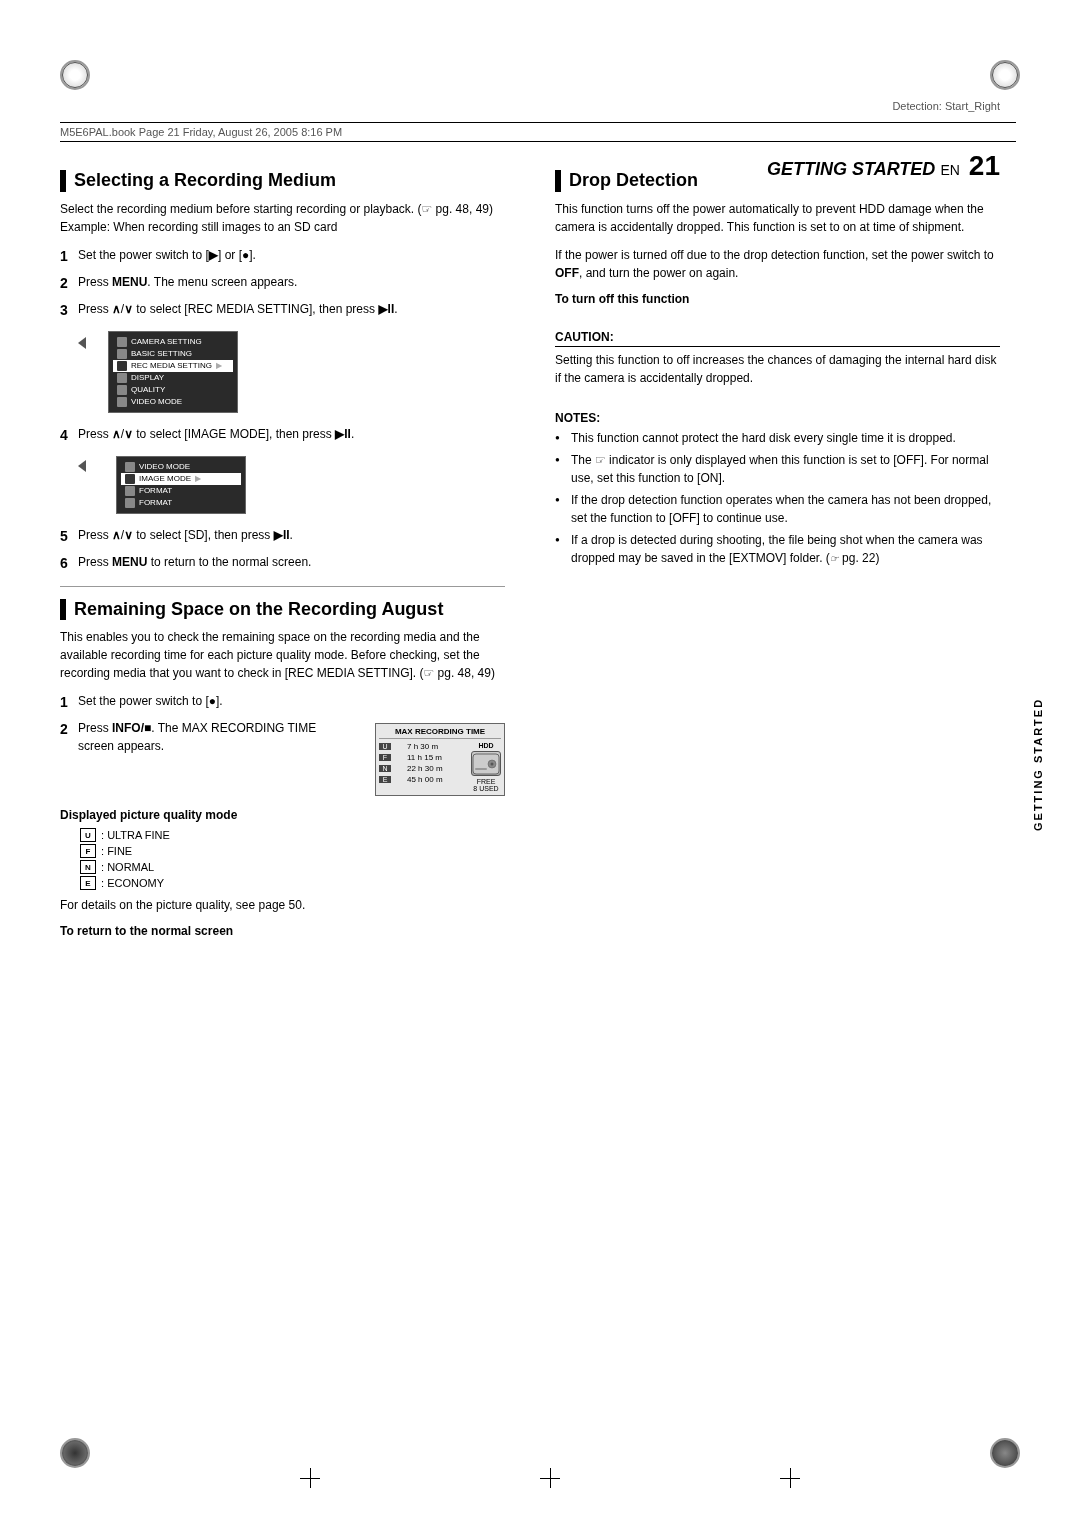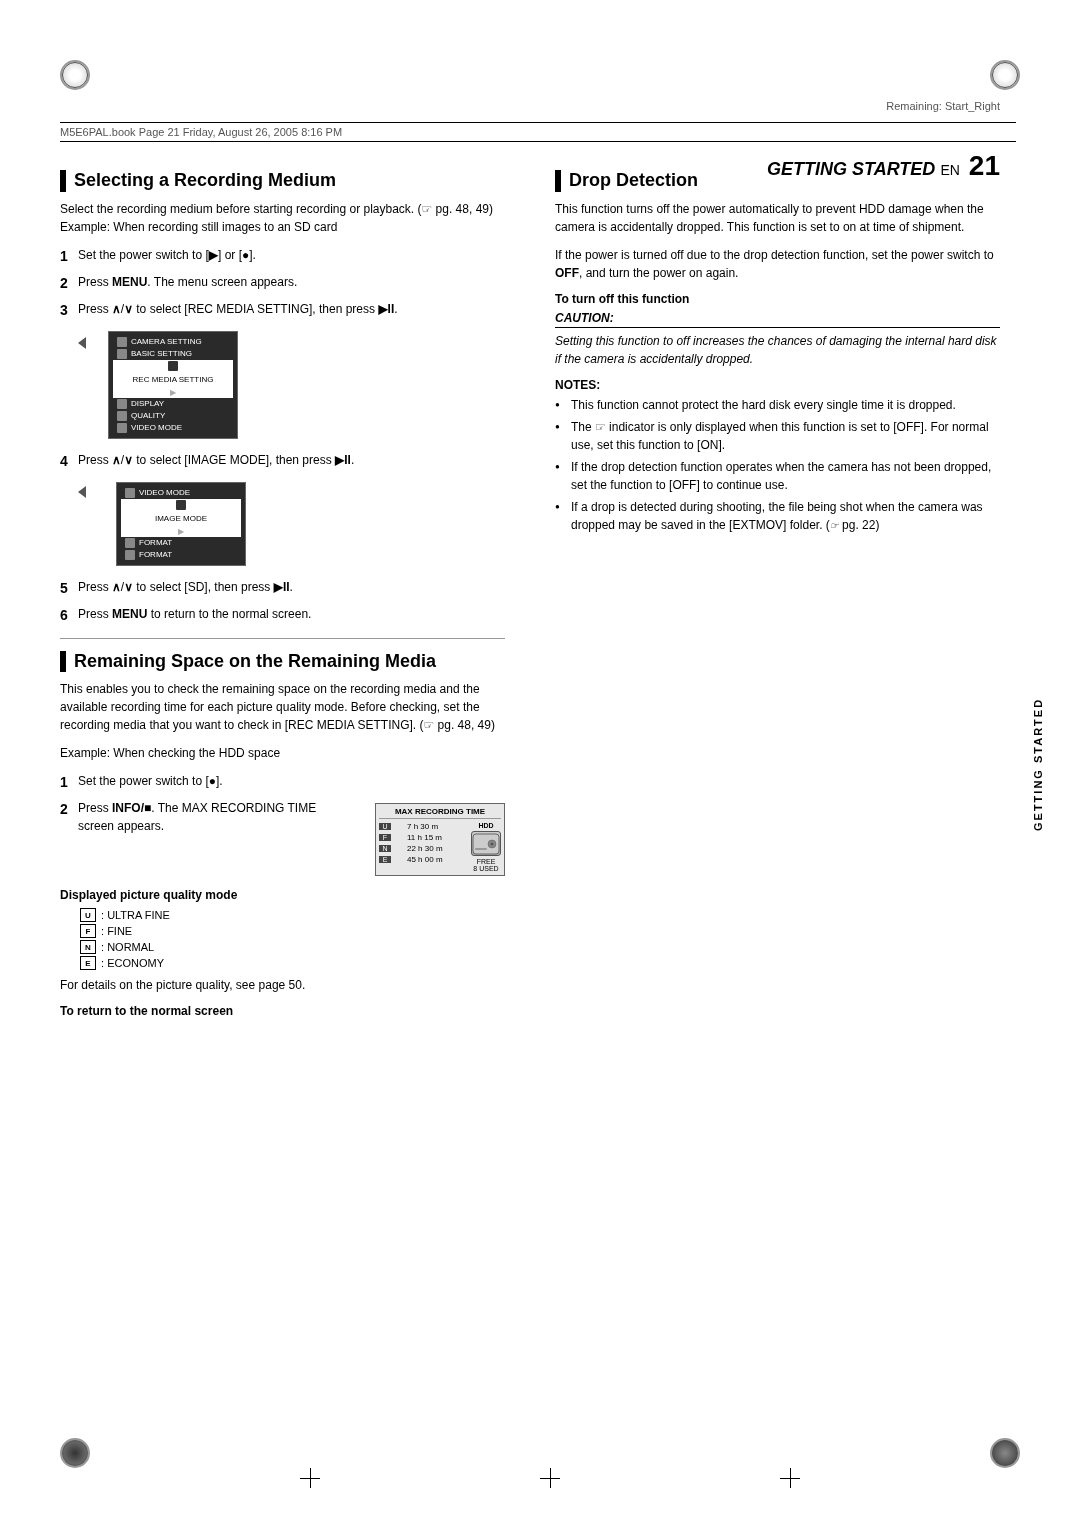--- a/index.html
+++ b/index.html
@@ -168,21 +168,20 @@
       padding: 1px 4px;
       display: flex;
       align-items: center;
       gap: 4px;
       font-size: 9px;
     }
 
     .menu-item.highlighted {
       background: #fff;
       color: #000;
-      flex-direction: column;
     }
 
     .menu-item-icon {
       width: 10px;
       height: 10px;
       background: #888;
       border-radius: 1px;
       display: inline-block;
     }
 
@@ -290,22 +289,21 @@
     }
 
     .to-section-title {
       font-weight: bold;
       font-size: 12px;
       margin: 8px 0 3px 0;
     }
 
     
     .caution-box {
-      margin: 5px 0;
-      font-style: italic;
+      margin: 24px 0;
     }
 
     .caution-title {
       font-weight: bold;
       font-size: 12px;
       border-bottom: 1px solid #000;
       margin-bottom: 4px;
       padding-bottom: 2px;
     }
 
@@ -364,21 +362,21 @@
     <div style="width:100%;height:100%;border-radius:50%;border:1px solid #555;background:radial-gradient(circle,#fff 30%,#ccc 100%);"></div>
   </div>
   <div class="corner-circle corner-bl">
     <div style="width:100%;height:100%;border-radius:50%;background:radial-gradient(circle,#333 0%,#666 60%,#222 100%);"></div>
   </div>
   <div class="corner-circle corner-br">
     <div style="width:100%;height:100%;border-radius:50%;background:radial-gradient(circle,#888 0%,#555 60%,#222 100%);"></div>
   </div>
 
   <div class="top-bar">
-    <span>Remaining: Start_Right</span>
+    <span>Detection: Start_Right</span>
   </div>
 
   <div class="file-info-bar">
     <span>M5E6PAL.book  Page 21  Friday, August 26, 2005  8:16 PM</span>
   </div>
 
   <div class="getting-started-header">
     <span style="font-style:italic;font-weight:bold;font-size:18px;">GETTING STARTED</span>
     <span style="font-size:14px;font-weight:normal;font-style:normal;">EN</span>
     <span style="font-size:28px;font-weight:bold;font-style:normal;margin-left:4px;">21</span>
@@ -485,29 +483,26 @@
 
         <div class="step-item">
           <span class="step-num">6</span>
           <span class="step-text">Press <strong>MENU</strong> to return to the normal screen.</span>
         </div>
       </div>
 
       <hr class="divider-line">
 
       <div>
-        <div class="section-title">Remaining Space on the Remaining Media</div>
+        <div class="section-title">Remaining Space on the Recording August</div>
 
         <div class="section-body">
           <span>This enables you to check the remaining space on the recording media and the available recording time for each picture quality mode. Before checking, set the recording media that you want to check in [REC MEDIA SETTING]. (☞ pg. 48, 49)</span>
         </div>
 
-        <div class="section-body">
-          <span>Example: When checking the HDD space</span>
-        </div>
 
         <div class="step-item">
           <span class="step-num">1</span>
           <span class="step-text">Set the power switch to [<strong>●</strong>].</span>
         </div>
 
         <div class="step-block">
           <div style="display:flex;gap:10px;align-items:flex-start;">
             <div style="flex:1;">
               <div class="step-item">

